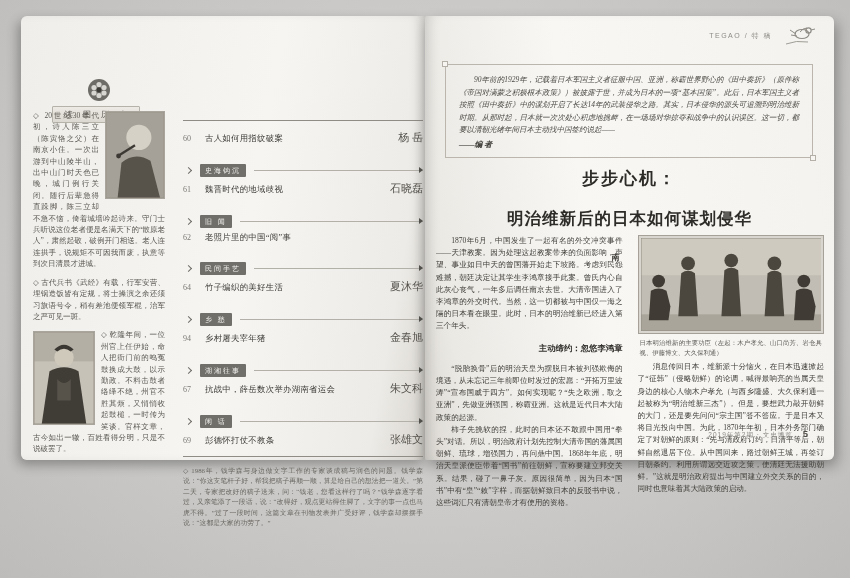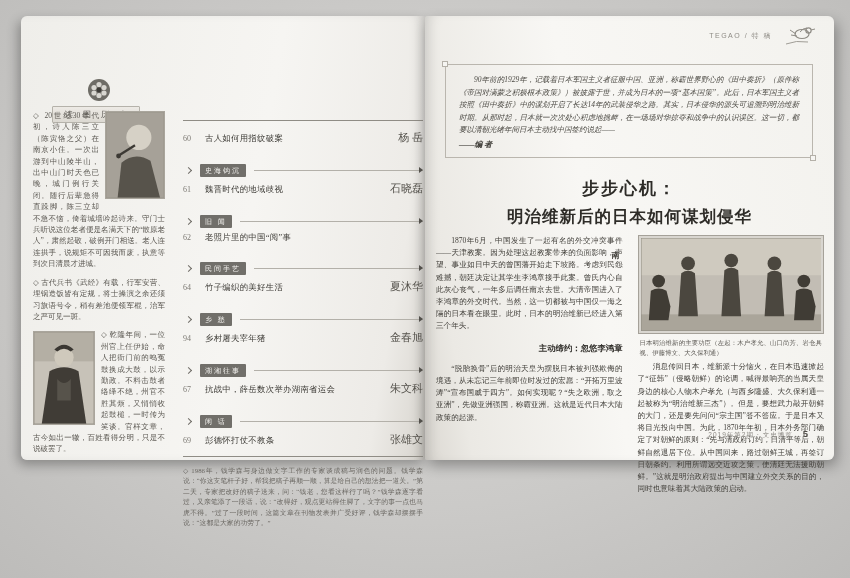--- a/index.html
+++ b/index.html
@@ -64,22 +64,22 @@
   .bird { position:absolute; top:6px; right:18px; }
   .intro-box { position:absolute; left:20px; top:48px; width:368px;
     border:1px solid #bab6ae; padding:9px 13px 7px; }
   .corner { position:absolute; width:6px; height:6px; border:1px solid #b4b0a8; background:#f6f5f2; }
   .corner.tl { left:-4px; top:-4px; }
   .corner.br { right:-4px; bottom:-4px; }
   .intro-text { font-size:7.5px; line-height:12.6px; text-align:justify; color:#4c4a44;
     font-style:italic; text-indent:2em; }
   .intro-sig { text-align:left; font-size:7.8px; font-weight:bold; color:#3d3b36; margin-top:2px; font-style:italic; }
   .art-title { position:absolute; top:151px; left:0; width:100%; text-align:center; color:#2e2c28; }
-  .art-title .l1 { font-size:17px; font-weight:bold; letter-spacing:2px;margin-top:10px; }
-  .art-title .l2 { font-size:16.5px; font-weight:bold; letter-spacing:1px; margin-top:6px; }
+  .art-title .l1 { font-size:17px; font-weight:bold; letter-spacing:2px; }
+  .art-title .l2 { font-size:16.5px; font-weight:bold; letter-spacing:1px; margin-top:18px; }
   .art-author { margin-top:22px; font-size:8px; font-weight:bold; letter-spacing:9px; color:#44423d; text-indent:9px; }
   .columns { position:absolute; top:219px; left:11px; width:388px; display:flex; gap:15px; }
   .col { width:188px; font-size:7.6px; line-height:12.2px; text-align:justify; color:#403e39; }
   .col p { text-indent:2em; }
   .subhead { text-align:right; font-weight:bold; font-size:8.4px; color:#33312d; margin:10px 0 8px; }
   .groupph { width:100%; height:99px; background:#d9d6d0; padding:2px; border:1px solid #a5a199; }
   .groupph svg { display:block; width:100%; height:100%; }
   .caption { margin-top:4px; font-size:6.4px; line-height:9.6px; color:#5c5954; text-align:justify; padding:0 2px; }
   .col2-para { margin-top:4px; }
   .rp-footer { position:absolute; bottom:20px; right:26px; display:flex; align-items:baseline; gap:10px;
@@ -254,20 +254,21 @@
       <div class="l1">步步心机：</div>
       <div class="l2">明治维新后的日本如何谋划侵华</div>
       <div class="art-author">南 晨</div>
     </div>
 
     <div class="columns">
       <div class="col">
         <p>1870年6月，中国发生了一起有名的外交冲突事件——天津教案。因为处理这起教案带来的负面影响，声望、事业如日中天的曾国藩开始走下坡路。考虑到民怨难撼，朝廷决定让其学生李鸿章接手此案。曾氏内心自此灰心丧气，一年多后调任南京去世。大清帝国进入了李鸿章的外交时代。当然，这一切都被与中国仅一海之隔的日本看在眼里。此时，日本的明治维新已经进入第三个年头。</p>
         <div class="subhead">主动缔约：忽悠李鸿章</div>
         <p>“脱胎换骨”后的明治天皇为摆脱日本被列强欺侮的境遇，从未忘记三年前即位时发过的宏愿：“开拓万里波涛”“宣布国威于四方”。如何实现呢？“失之欧洲，取之亚洲”，先做亚洲强国，称霸亚洲。这就是近代日本大陆政策的起源。</p>
+        <p>柿子先挑软的捏，此时的日本还不敢跟中国用“拳头”对话。所以，明治政府计划先控制大清帝国的藩属国朝鲜、琉球，增强国力，再问鼎中国。1868年年底，明治天皇派使臣带着“国书”前往朝鲜，宣称要建立邦交关系。结果，碰了一鼻子灰。原因很简单，因为日本“国书”中有“皇”“敕”字样，而据朝鲜致日本的反驳书中说，这些词汇只有清朝皇帝才有使用的资格。</p>
       </div>
       <div class="col">
         <div class="groupph">
           <svg viewBox="0 0 184 95" preserveAspectRatio="none">
             <rect width="184" height="95" fill="#c2bdb4"></rect>
             <rect width="184" height="38" fill="#cfcabf"></rect>
             <rect y="78" width="184" height="17" fill="#aaa59a"></rect>
 
             <g fill="#4b473f">
               <circle cx="48" cy="26" r="7"></circle>

